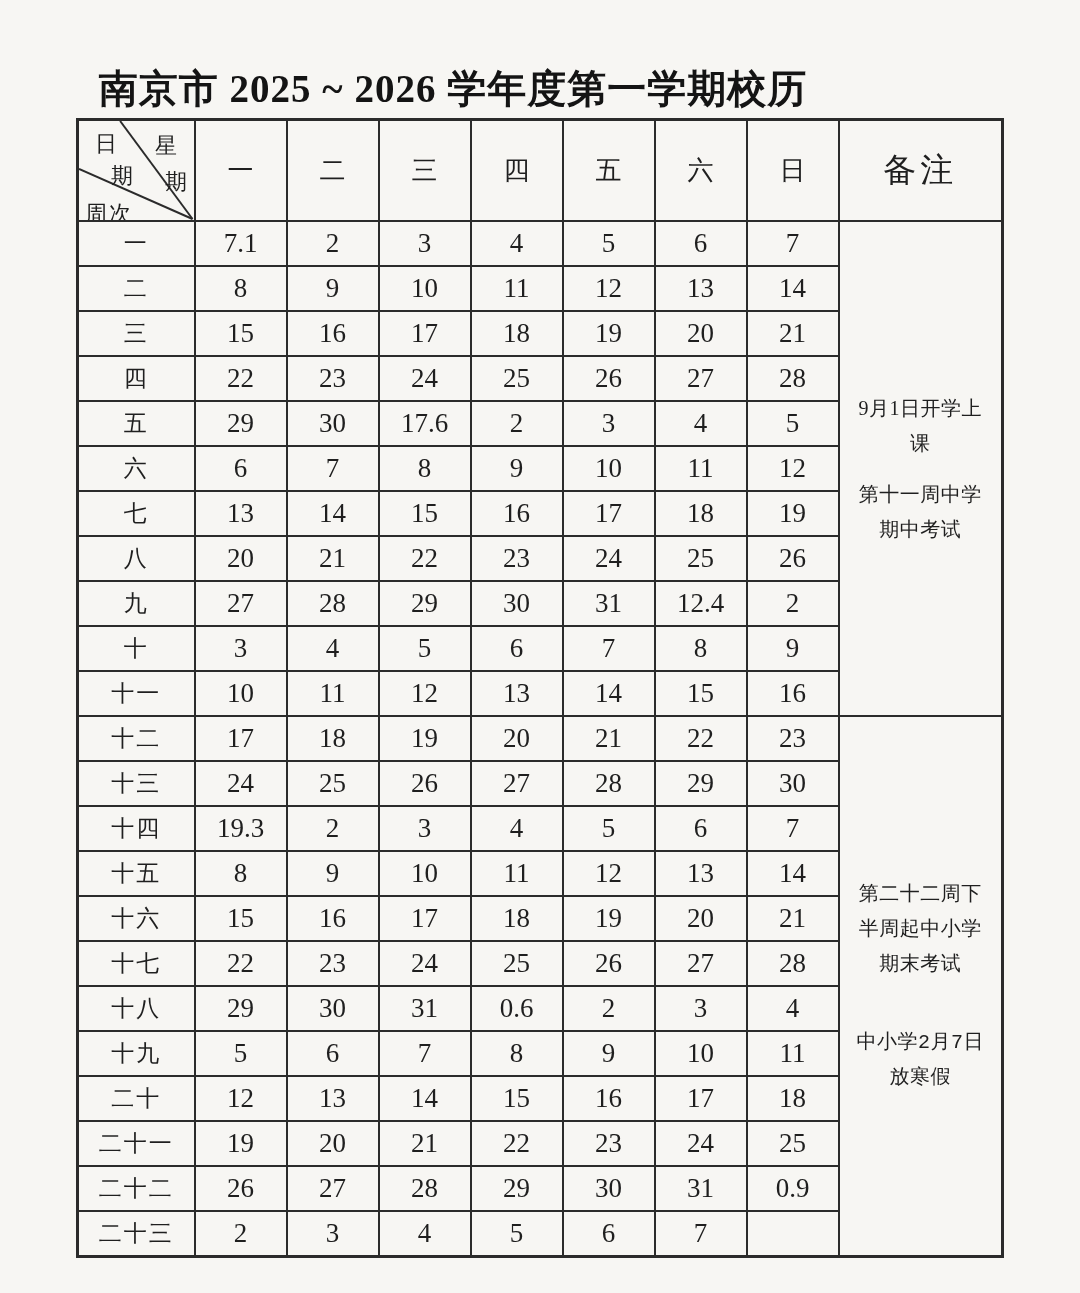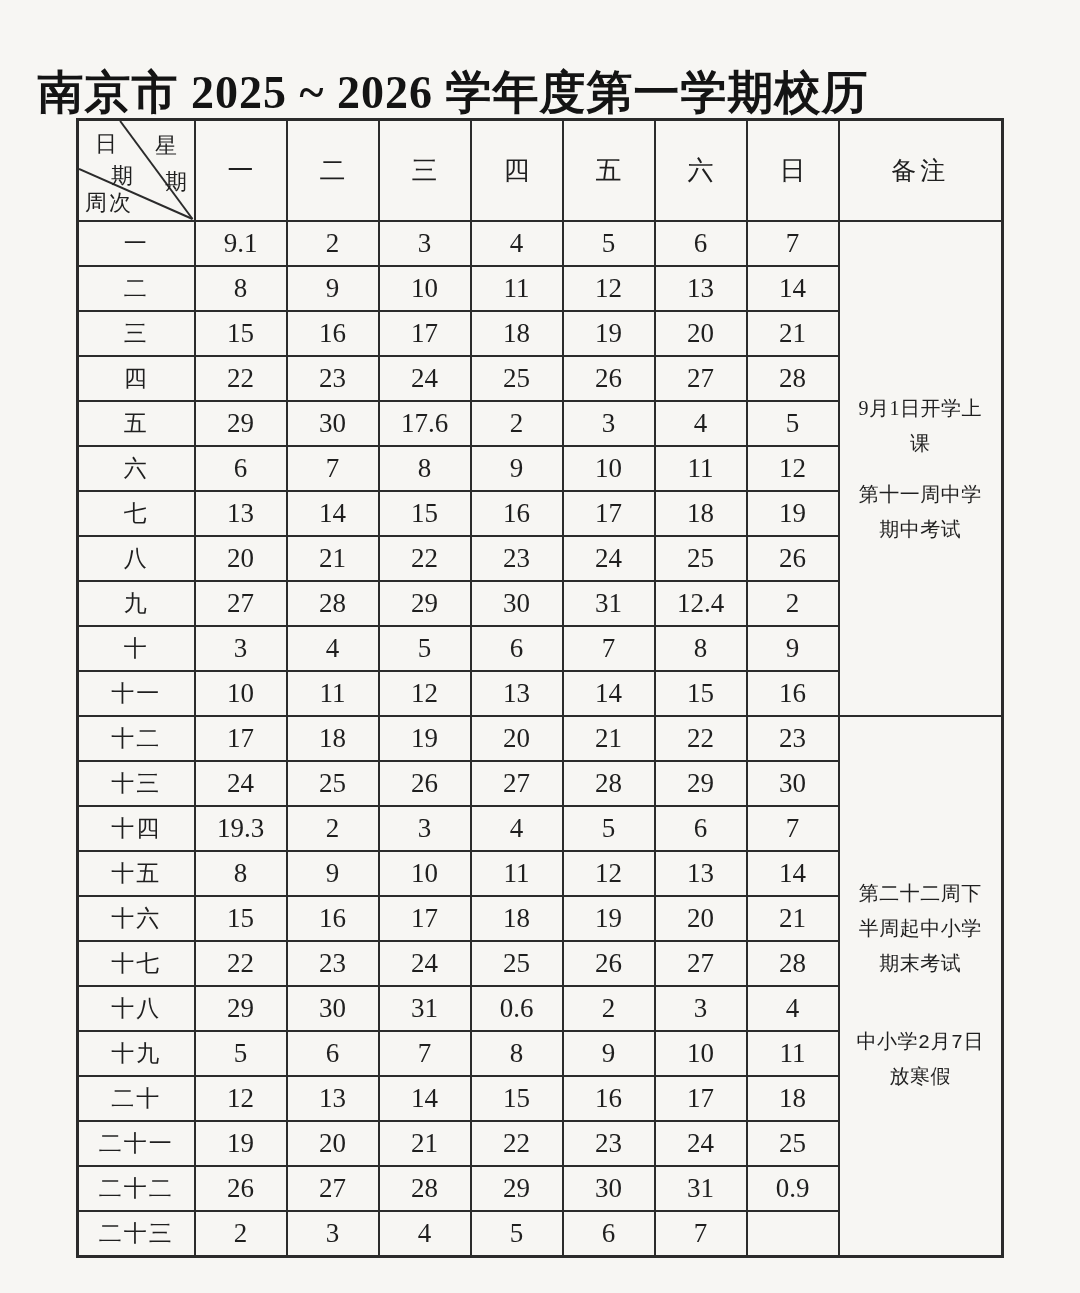--- a/index.html
+++ b/index.html
@@ -14,21 +14,21 @@
     font-family: "Liberation Serif", "DejaVu Serif", serif;
     color: var(--text);
     overflow: hidden;
     position: relative;
   }
   .page-title {
     position: absolute;
     top: 62px; left: 0;
     width: 906px;
     text-align: center;
-    font-size: 46px;
+    font-size: 39px;
     font-weight: bold;
     letter-spacing: 1px;
     color: #141414;
   }
   table.calendar {
     position: absolute;
     left: 76px; top: 118px;
     border-collapse: collapse;
     table-layout: fixed;
     border: 3px solid var(--border);
@@ -42,21 +42,21 @@
     overflow: hidden;
   }
   col.c-week   { width: 117px; }
   col.c-day    { width: 92px; }
   col.c-remark { width: 164px; }
 
   thead tr { height: 99px; }
   tbody tr { height: 45px; }
 
   .day-header { font-size: 26px; }
-  .remark-header { font-size: 25px; letter-spacing: 4px; }
+  .remark-header { font-size: 33px; letter-spacing: 4px; }
 
   .week-label { font-size: 23px; letter-spacing: 2px; }
   .day-cell   { font-size: 27px; }
 
   
   .corner-cell { position: relative; padding: 0; }
   .corner-inner { position: relative; width: 100%; height: 99px; }
   .corner-inner svg {
     position: absolute; left: 0; top: 0;
     width: 100%; height: 100%;
@@ -65,21 +65,21 @@
   .corner-inner span {
     position: absolute;
     font-size: 22px;
     line-height: 1;
     white-space: nowrap;
   }
   .c-d1 { left: 16px;  top: 12px; }
   .c-x1 { left: 76px;  top: 14px; }
   .c-d2 { left: 32px;  top: 44px; }
   .c-x2 { left: 86px;  top: 50px; }
-  .c-zc { left: 6px;   top: 71px; letter-spacing: 2px; }
+  .c-zc { left: 6px;   top: 82px; letter-spacing: 2px; }
 
   
   .remark-cell {
     text-align: left;
     vertical-align: middle;
     padding: 0 6px 0 9px;
     font-size: 20px;
     line-height: 35px;
     letter-spacing: 0.5px;
   }
@@ -127,21 +127,21 @@
       <td class="day-header">四</td>
       <td class="day-header">五</td>
       <td class="day-header">六</td>
       <td class="day-header">日</td>
       <td class="remark-header">备注</td>
     </tr>
   </thead>
   <tbody>
       <tr>
         <td class="week-label">一</td>
-        <td class="day-cell">9.1</td>
+        <td class="day-cell">7.1</td>
         <td class="day-cell">2</td>
         <td class="day-cell">3</td>
         <td class="day-cell">4</td>
         <td class="day-cell">5</td>
         <td class="day-cell">6</td>
         <td class="day-cell">7</td>
         <td class="remark-cell remark-0" rowspan="11">
           <p>9月1日开学上课</p>
           <p>第十一周中学期中考试</p>
         </td>

